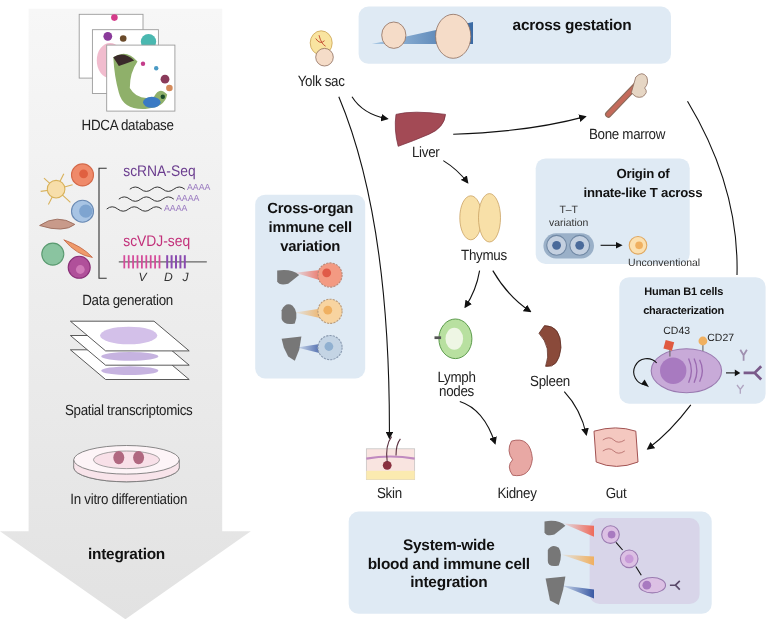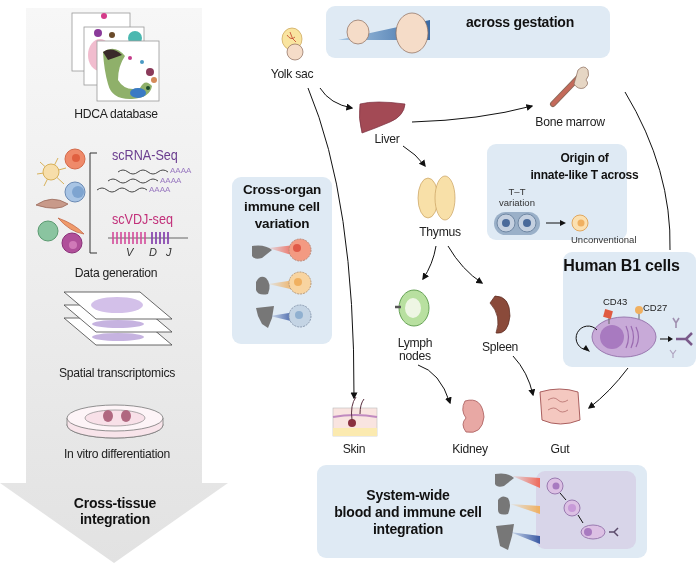--- a/index.html
+++ b/index.html
@@ -125,21 +125,20 @@
   <ellipse cx="115" cy="425" rx="48" ry="13" fill="#fbeef2" stroke="#777" stroke-width="0.8"></ellipse>
   <path d="M67,418 L67,425 A48,13 0 0 0 163,425 L163,418" fill="#f8e4ea" stroke="#777" stroke-width="0.8"></path>
   <ellipse cx="115" cy="418" rx="48" ry="13" fill="#fdf4f7" stroke="#777" stroke-width="0.8"></ellipse>
   <ellipse cx="115" cy="418" rx="30" ry="8" fill="#f8e0e8" stroke="#888" stroke-width="0.7"></ellipse>
   <ellipse cx="108" cy="416" rx="5" ry="6" fill="#b06880"></ellipse>
   <ellipse cx="126" cy="416" rx="5" ry="6" fill="#b06880"></ellipse>
 </svg>
 <div class="lbl center" style="left:40px; top:446px; width:154px;">In vitro differentiation</div>
 
 <div class="abs bold" style="left:40px; top:495px; width:150px; font-size:14px; line-height:16px;">
-  <div>Cross-tissue</div>
   <div>integration</div>
 </div>
 
 <div class="box" style="left:326px; top:6px; width:284px; height:52px;"></div>
 <svg width="700" height="563">
   <defs>
     <linearGradient id="wedge" x1="0" x2="1">
         <stop offset="0" stop-color="#a8c8e4"></stop>
         <stop offset="1" stop-color="#3a6aa4"></stop>
       </linearGradient>
@@ -203,22 +202,23 @@
   <circle cx="506" cy="223" r="4" fill="#4a6a9a"></circle>
   <circle cx="527" cy="223" r="9" fill="#c4d0e0" stroke="#7088a4"></circle>
   <circle cx="527" cy="223" r="4" fill="#4a6a9a"></circle>
   <line x1="546" y1="223" x2="560" y2="223" stroke="#111" stroke-width="1"></line>
   <path d="M560,220 L566,223 L560,226 Z" fill="#111"></path>
   <circle cx="580" cy="223" r="8" fill="#fbe0b0" stroke="#e0a860"></circle>
   <circle cx="581" cy="223" r="3.5" fill="#f0b060"></circle>
 </svg>
 
 <div class="box" style="left:563px; top:252px; width:133px; height:115px;"></div>
-<div class="abs bold" style="left:563px; top:257px; width:117px; font-size:16px; line-height:17px;">
+<div class="abs bold" style="left:563px; top:257px; width:117px; font-size:10px; line-height:17px;">
   <div>Human B1 cells</div>
+  <div>characterization</div>
 </div>
 <div class="abs" style="left:603px; top:296px; font-size:9.5px; color:#222;">CD43</div>
 <div class="abs" style="left:643px; top:302px; font-size:9.5px; color:#222;">CD27</div>
 <svg width="700" height="563">
   <ellipse cx="624" cy="337" rx="32" ry="20" fill="#c8aad8" stroke="#9a7ab0"></ellipse>
   <circle cx="612" cy="337" r="12" fill="#a87ac0"></circle>
   <path d="M626,326 q5,11 0,22 M631,326 q5,11 0,22 M636,327 q5,10 0,20" fill="none" stroke="#9a6ab0" stroke-width="1.2"></path>
   <line x1="609" y1="317" x2="609" y2="324" stroke="#666"></line>
   <rect x="604" y="310" width="8" height="8" fill="#e05a40" transform="rotate(15 608 314)"></rect>
   <line x1="639" y1="313" x2="639" y2="319" stroke="#666"></line>

